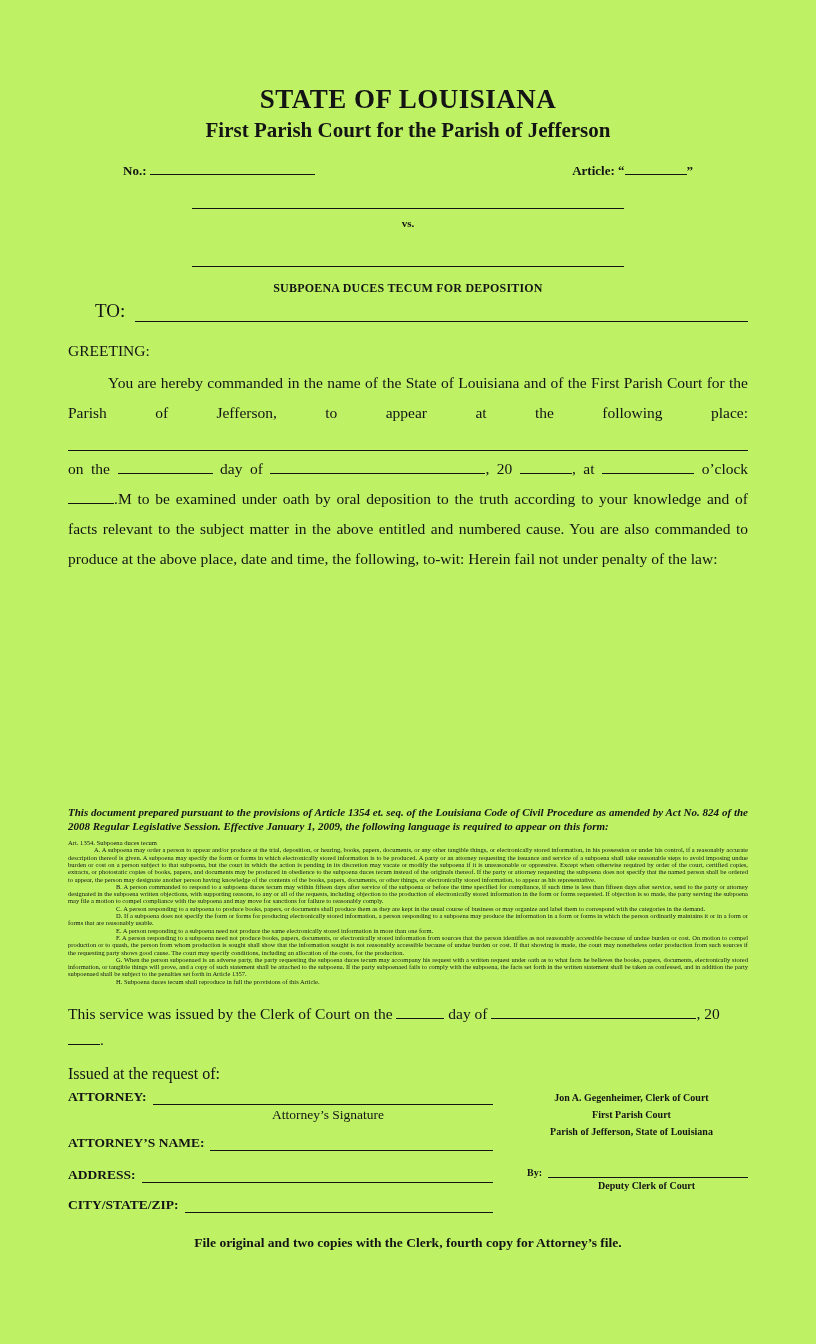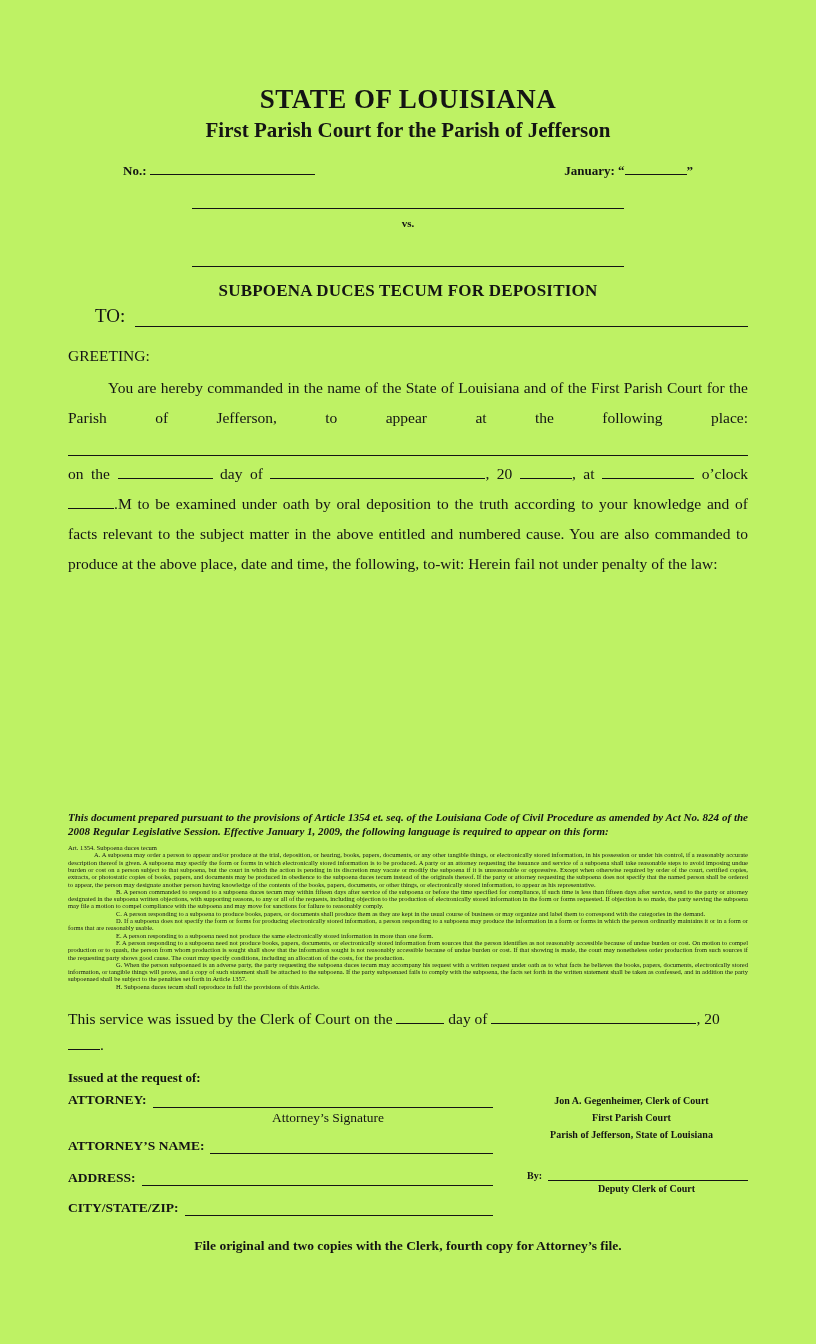--- a/index.html
+++ b/index.html
@@ -17,21 +17,21 @@
   .no-division { display:flex; justify-content:space-between; align-items:flex-end;
     margin:20px 55px 0 55px; font-size:13px; font-weight:bold; }
   .b-caseno { width:165px; border-bottom-width:1.5px; }
   .b-division { width:62px; border-bottom-width:1.5px; }
 
   .caption { width:432px; margin:12px auto 0 auto; text-align:center; }
   .cap-line { border-bottom:1.4px solid #141414; height:18px; }
   .cap-line.second { height:30px; }
   .vs { font-weight:bold; font-size:11px; padding-top:8px; height:28px; }
 
-  .form-title { text-align:center; font-weight:bold; font-size:17px; margin-top:14px; letter-spacing:0.2px; }
+  .form-title { text-align:center; font-weight:bold; font-size:12px; margin-top:14px; letter-spacing:0.2px; }
 
   .to-row { display:flex; align-items:flex-end; margin-top:4px; font-size:19px; padding-left:27px; }
   .to-row .blank { flex:1; margin-left:10px; height:1.1em; }
 
   .greeting { margin-top:20px; font-size:15.5px; }
 
   .cmd { margin:8px 0 0 0; font-size:15.5px; line-height:30px;
     text-align:justify; text-align-last:justify; text-indent:40px; }
 
   .place-line { border-bottom:1.3px solid #141414; height:23px; margin-bottom:3px; }
@@ -49,21 +49,21 @@
     line-height:13.5px; text-align:justify; }
   .art-heading { font-size:6.6px; margin-top:6px; }
   .statute p { margin:0; font-size:6.5px; line-height:7.3px; text-align:justify; text-indent:48px; }
   .statute p.first { text-indent:26px; }
 
   .service { margin:16px 0 0 0; font-size:15.5px; line-height:26px; }
   .b-svc-day { width:48px; }
   .b-svc-month { width:205px; }
   .b-svc-year { width:32px; }
 
-  .issued { margin-top:12px; font-size:13px; font-weight:bold; }
+  .issued { margin-top:12px; font-size:16px; font-weight:normal; }
 
   .sig-grid { display:flex; margin-top:6px; }
   .sig-left { width:425px; font-size:13.5px; }
   .sig-right { flex:1; padding-left:22px; font-size:10px; font-weight:bold; text-align:center; }
   .field-row { display:flex; align-items:flex-end; }
   .field-row .lbl { font-weight:bold; white-space:nowrap; }
   .field-row .fr { flex:1; margin-left:6px; height:1.1em; }
   .sig-caption { margin-left:95px; margin-top:2px; text-align:center; font-weight:normal; }
   .mt12 { margin-top:12px; }
   .mt16 { margin-top:16px; }
@@ -83,21 +83,21 @@
 
   <div class="state-title">STATE OF LOUISIANA</div>
   <div class="court-title">First Parish Court for the Parish of Jefferson</div>
 
   <div class="no-division">
     <div>
       <span>No.:</span>
       <span class="blank b-caseno"></span>
     </div>
     <div>
-      <span>January:</span>
+      <span>Article:</span>
       <span>“</span><span class="blank b-division"></span><span>”</span>
     </div>
   </div>
 
   <div class="caption">
     <div class="cap-line"></div>
     <div class="vs">vs.</div>
     <div class="cap-line second"></div>
   </div>
 

